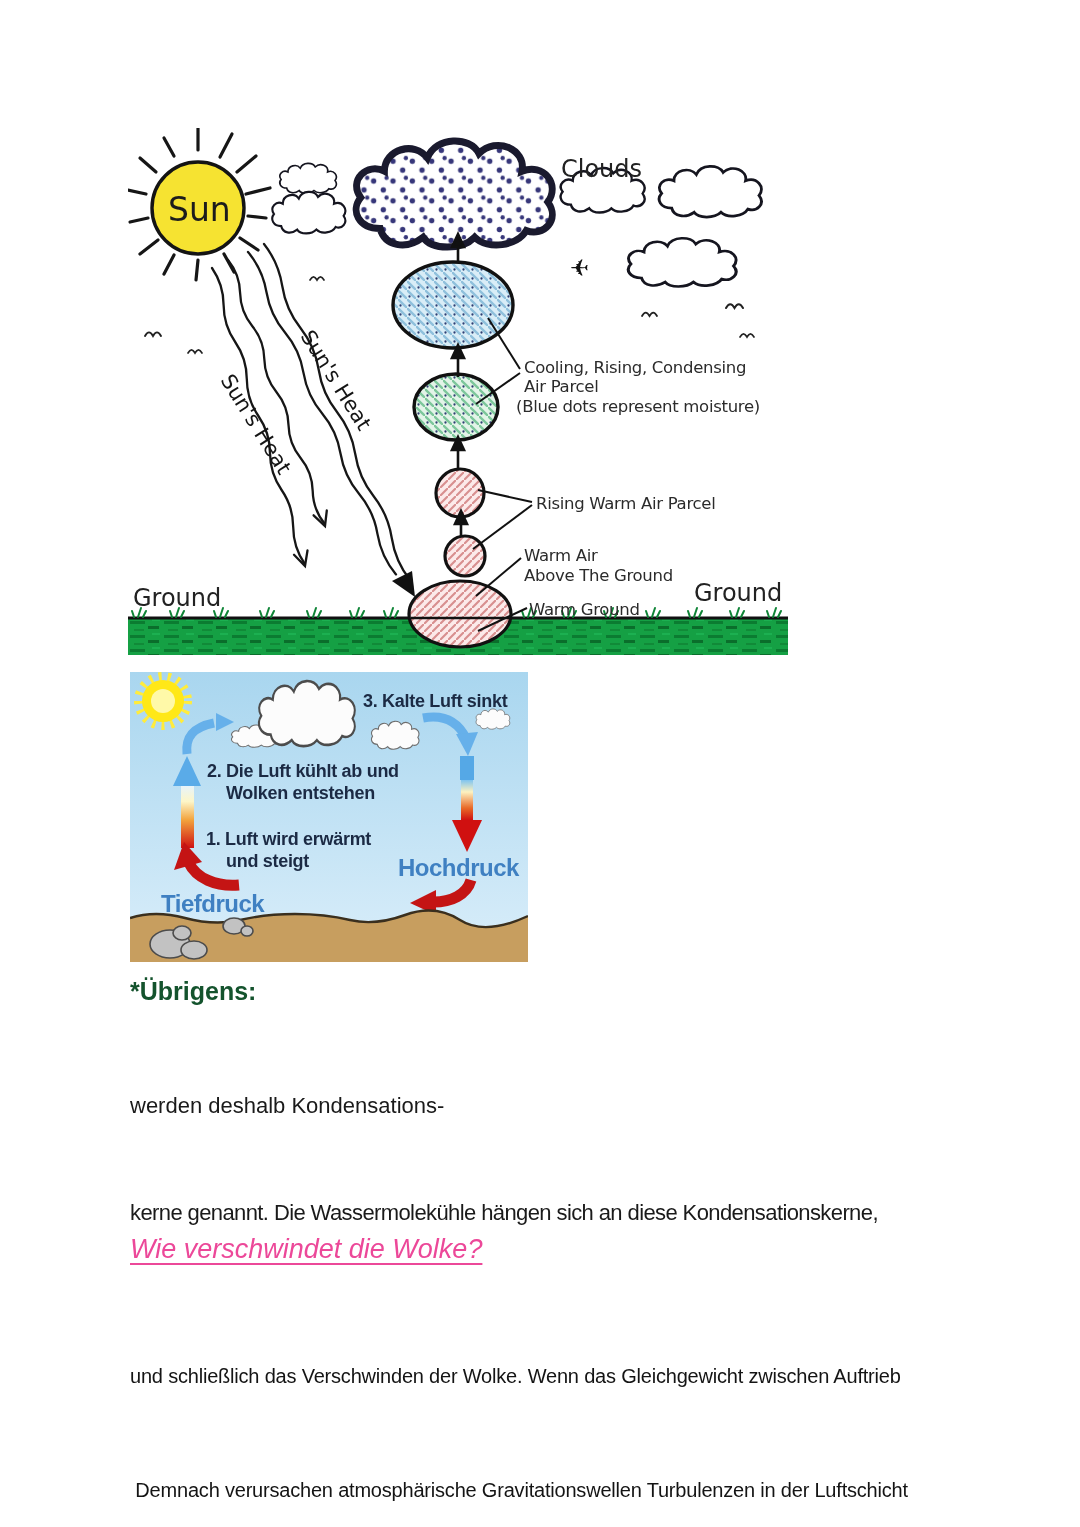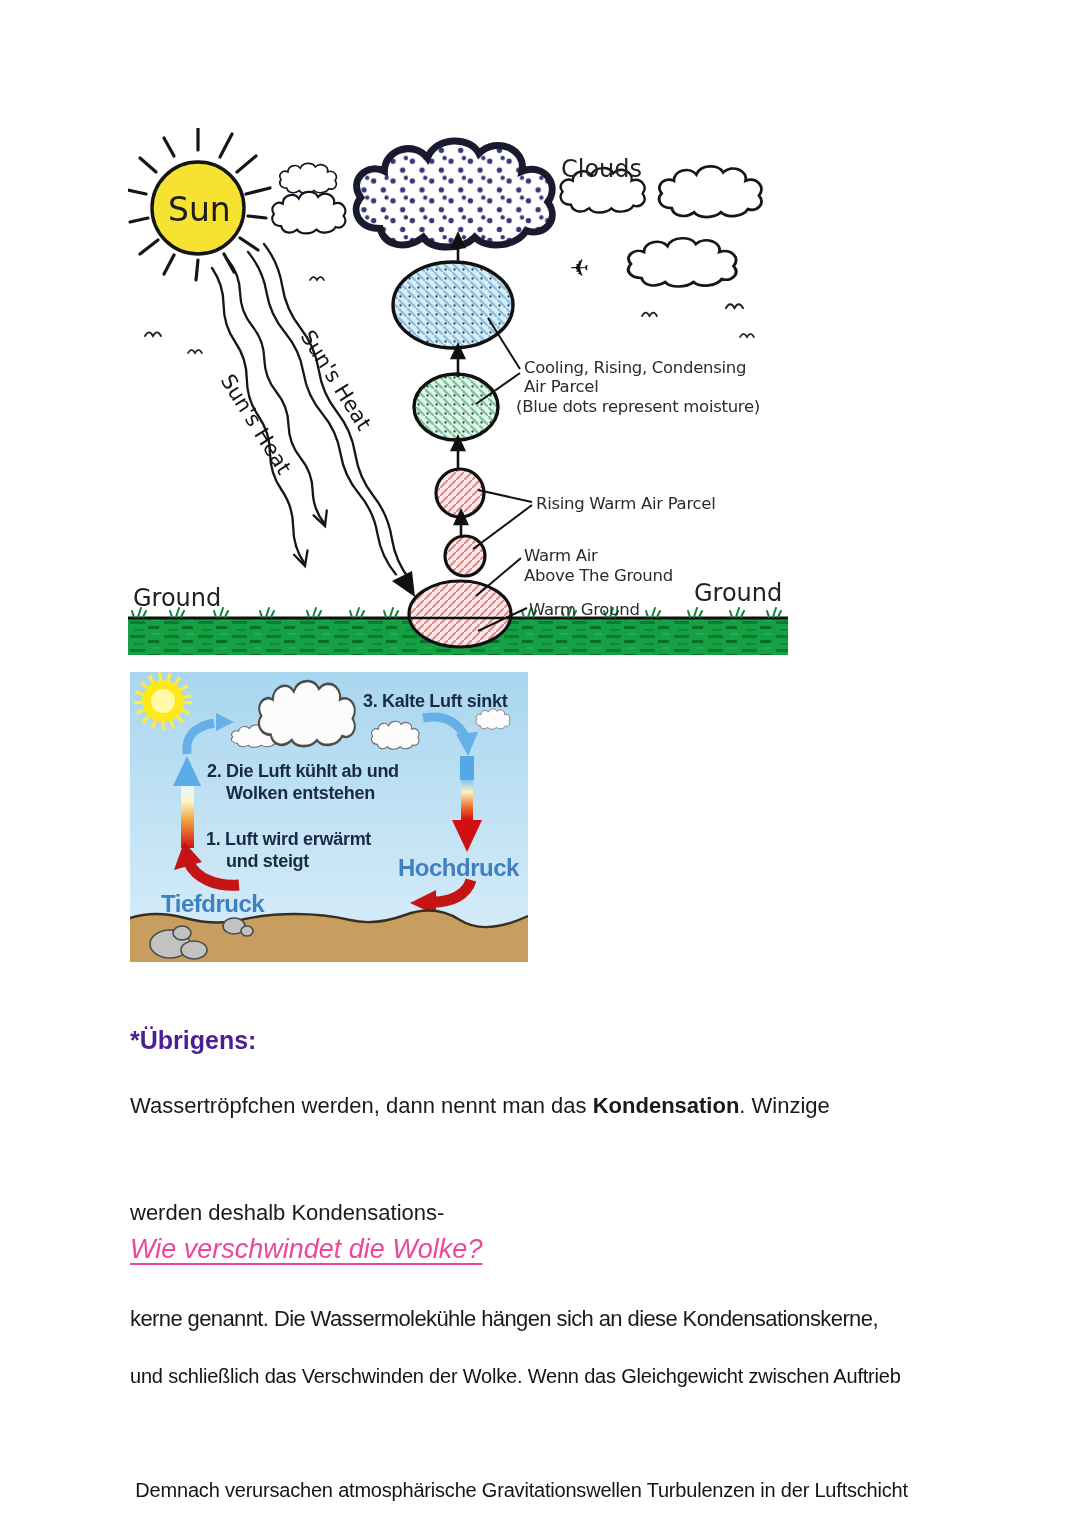--- a/index.html
+++ b/index.html
@@ -1,19 +1,19 @@
 <!DOCTYPE html>
 <html><head>
 <meta charset="utf-8">
 <style>
   html,body{margin:0;padding:0;background:#ffffff;width:1080px;height:1527px;overflow:hidden;
     font-family:"Liberation Sans",sans-serif;}
   .abs{position:absolute;}
   .page{position:relative;width:1080px;height:1527px;background:#fff;}
-  .h1{left:130px;top:1026px;font-size:25px;font-weight:bold;color:#4c1d95;}
+  .h1{left:130px;top:977px;font-size:25px;font-weight:bold;color:#14532d;}
   .body1{left:130px;top:1017px;font-size:22px;line-height:35.5px;color:#1a1a1a;white-space:pre-wrap;}
   .body1 .bold{font-weight:bold;}
   .cond{letter-spacing:-0.6px;}
   .h2{left:130px;top:1234px;font-size:27px;font-style:italic;color:#ec4899;
       text-decoration:underline;text-underline-offset:5px;}
   .body2{left:130px;top:1281px;font-size:20px;line-height:38px;color:#141414;
       letter-spacing:-0.2px;white-space:pre-wrap;}
   svg text{font-family:"DejaVu Sans","Liberation Sans",sans-serif;}
   .dlabel{font-size:16.5px;fill:#2b2b2b;letter-spacing:-0.3px;}
   .big{font-size:24px;fill:#222;}
@@ -255,21 +255,20 @@
     <text x="96" y="127" class="gtxt">Wolken entstehen</text>
     <text x="76" y="173" class="gtxt">1. Luft wird erwärmt</text>
     <text x="96" y="195" class="gtxt">und steigt</text>
     <text x="31" y="240" class="press" fill="#3f80c2">Tiefdruck</text>
     <text x="268" y="204" class="press" fill="#3f80c2">Hochdruck</text>
   </svg>
 
   <div class="abs h1">*Übrigens:</div>
 
   <div class="abs body1">
-    <div><span>Wassertröpfchen werden, dann nennt man das </span><span class="bold">Kondensation</span><span>. Winzige</span></div>
     <div>werden deshalb Kondensations-</div>
     <div class="cond">kerne genannt. Die Wassermolekühle hängen sich an diese Kondensationskerne,</div>
     
   </div>
 
   <div class="abs h2">Wie verschwindet die Wolke?</div>
 
   <div class="abs body2">
     <div>und schließlich das Verschwinden der Wolke. Wenn das Gleichgewicht zwischen Auftrieb</div>
     <div> Demnach verursachen atmosphärische Gravitationswellen Turbulenzen in der Luftschicht</div>

